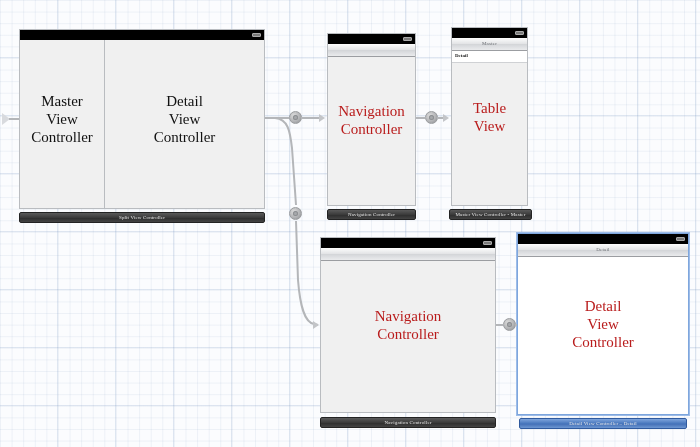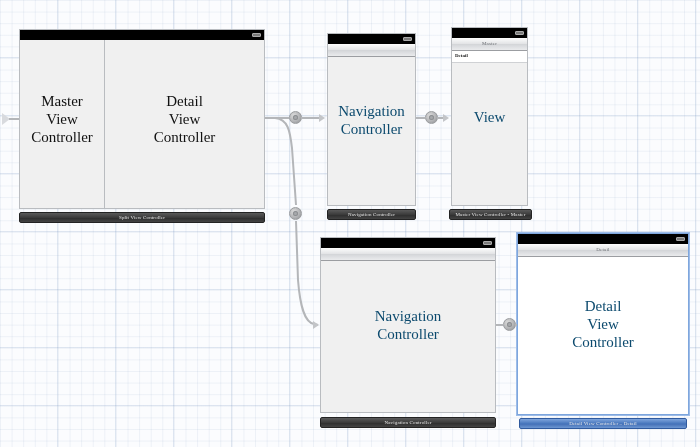--- a/index.html
+++ b/index.html
@@ -112,21 +112,21 @@
 
   
   .scene-caption {
     position: absolute;
     left: 0; right: 0;
     top: 50%;
     transform: translateY(-50%);
     text-align: center;
     font-size: 15px;
     line-height: 18px;
-    color: #0c4a6e;
+    color: #b91c1c;
     pointer-events: none;
   }
 
   
   .split-divider {
     position: absolute;
     top: 10px;
     bottom: 0;
     width: 1px;
     background: #b9bcc0;
@@ -261,20 +261,21 @@
       <div class="statusbar">
         <div class="battery"></div>
       </div>
       <div class="navbar">
         <div class="navbar-title">Master</div>
       </div>
       <div class="tablecell">
         <span>Detail</span>
       </div>
       <div class="scene-caption">
+        <div>Table</div>
         <div>View</div>
       </div>
     </div>
   </div>
   <div class="dock" style="left:449px; top:209px; width:83px;">
     <div class="dock-label">Master View Controller - Master</div>
   </div>
 
   <div class="scene" style="left:320px; top:237px; width:176px; height:176px;">
     <div class="scene-body">

